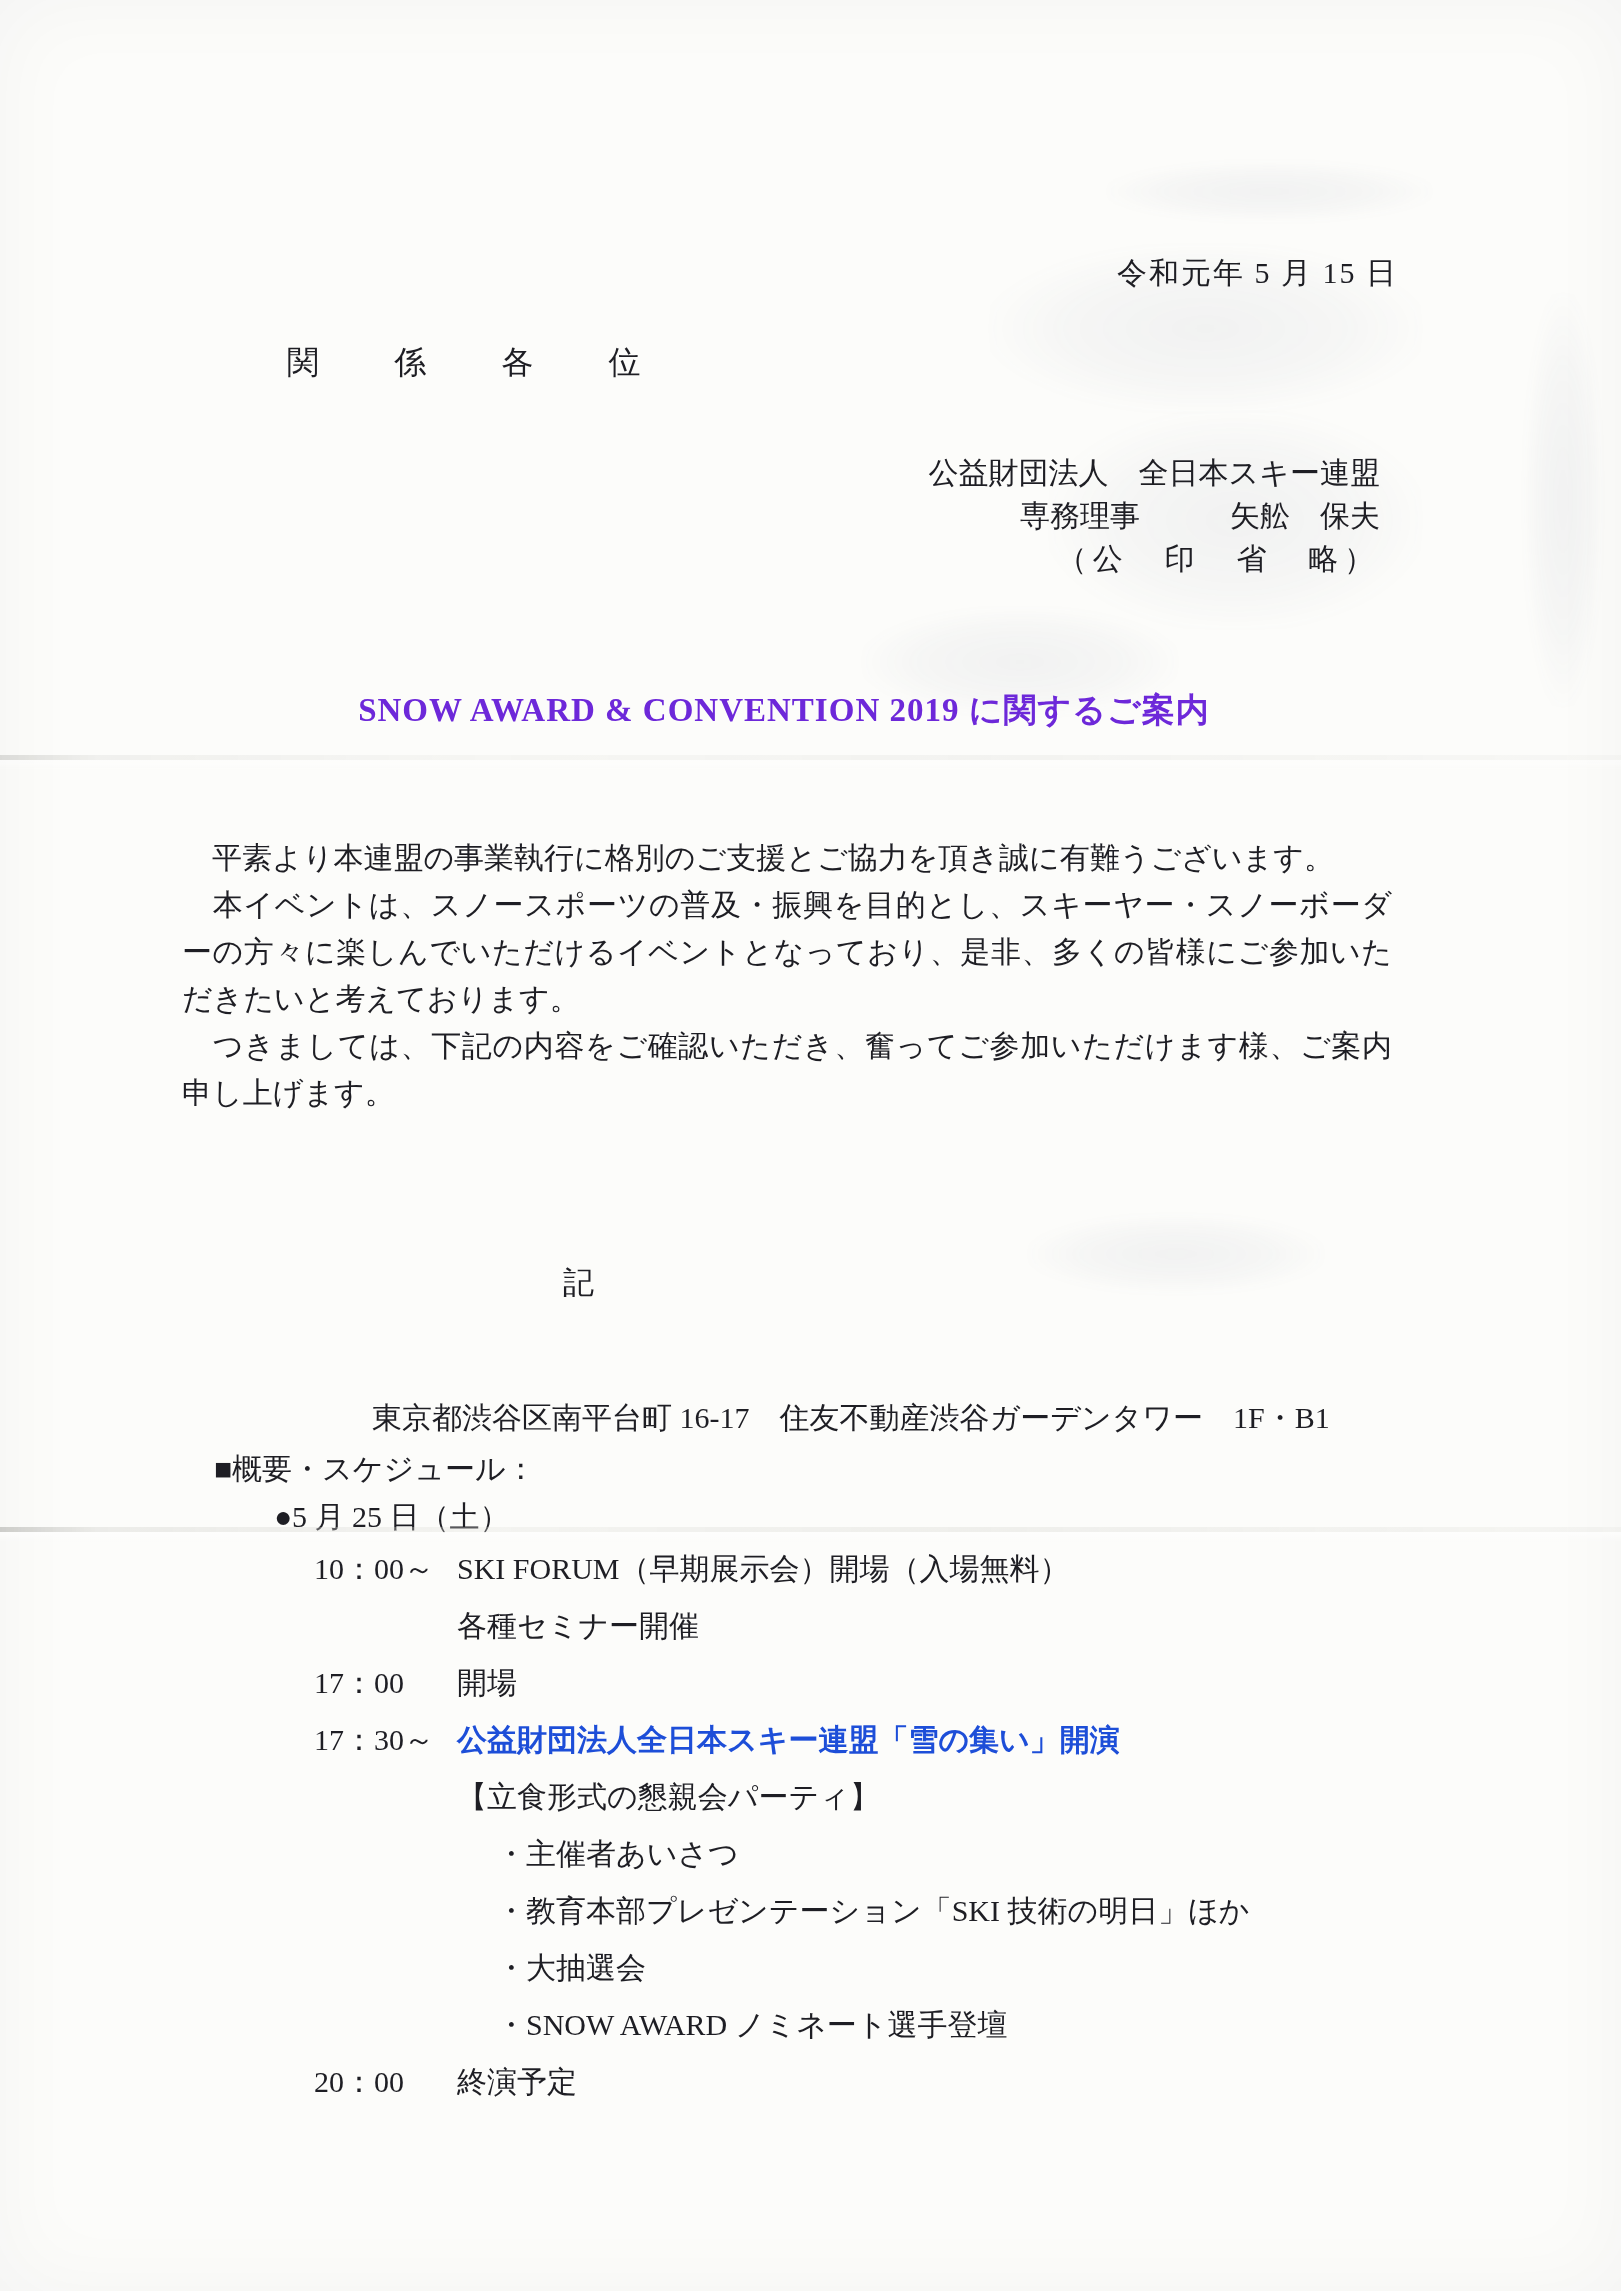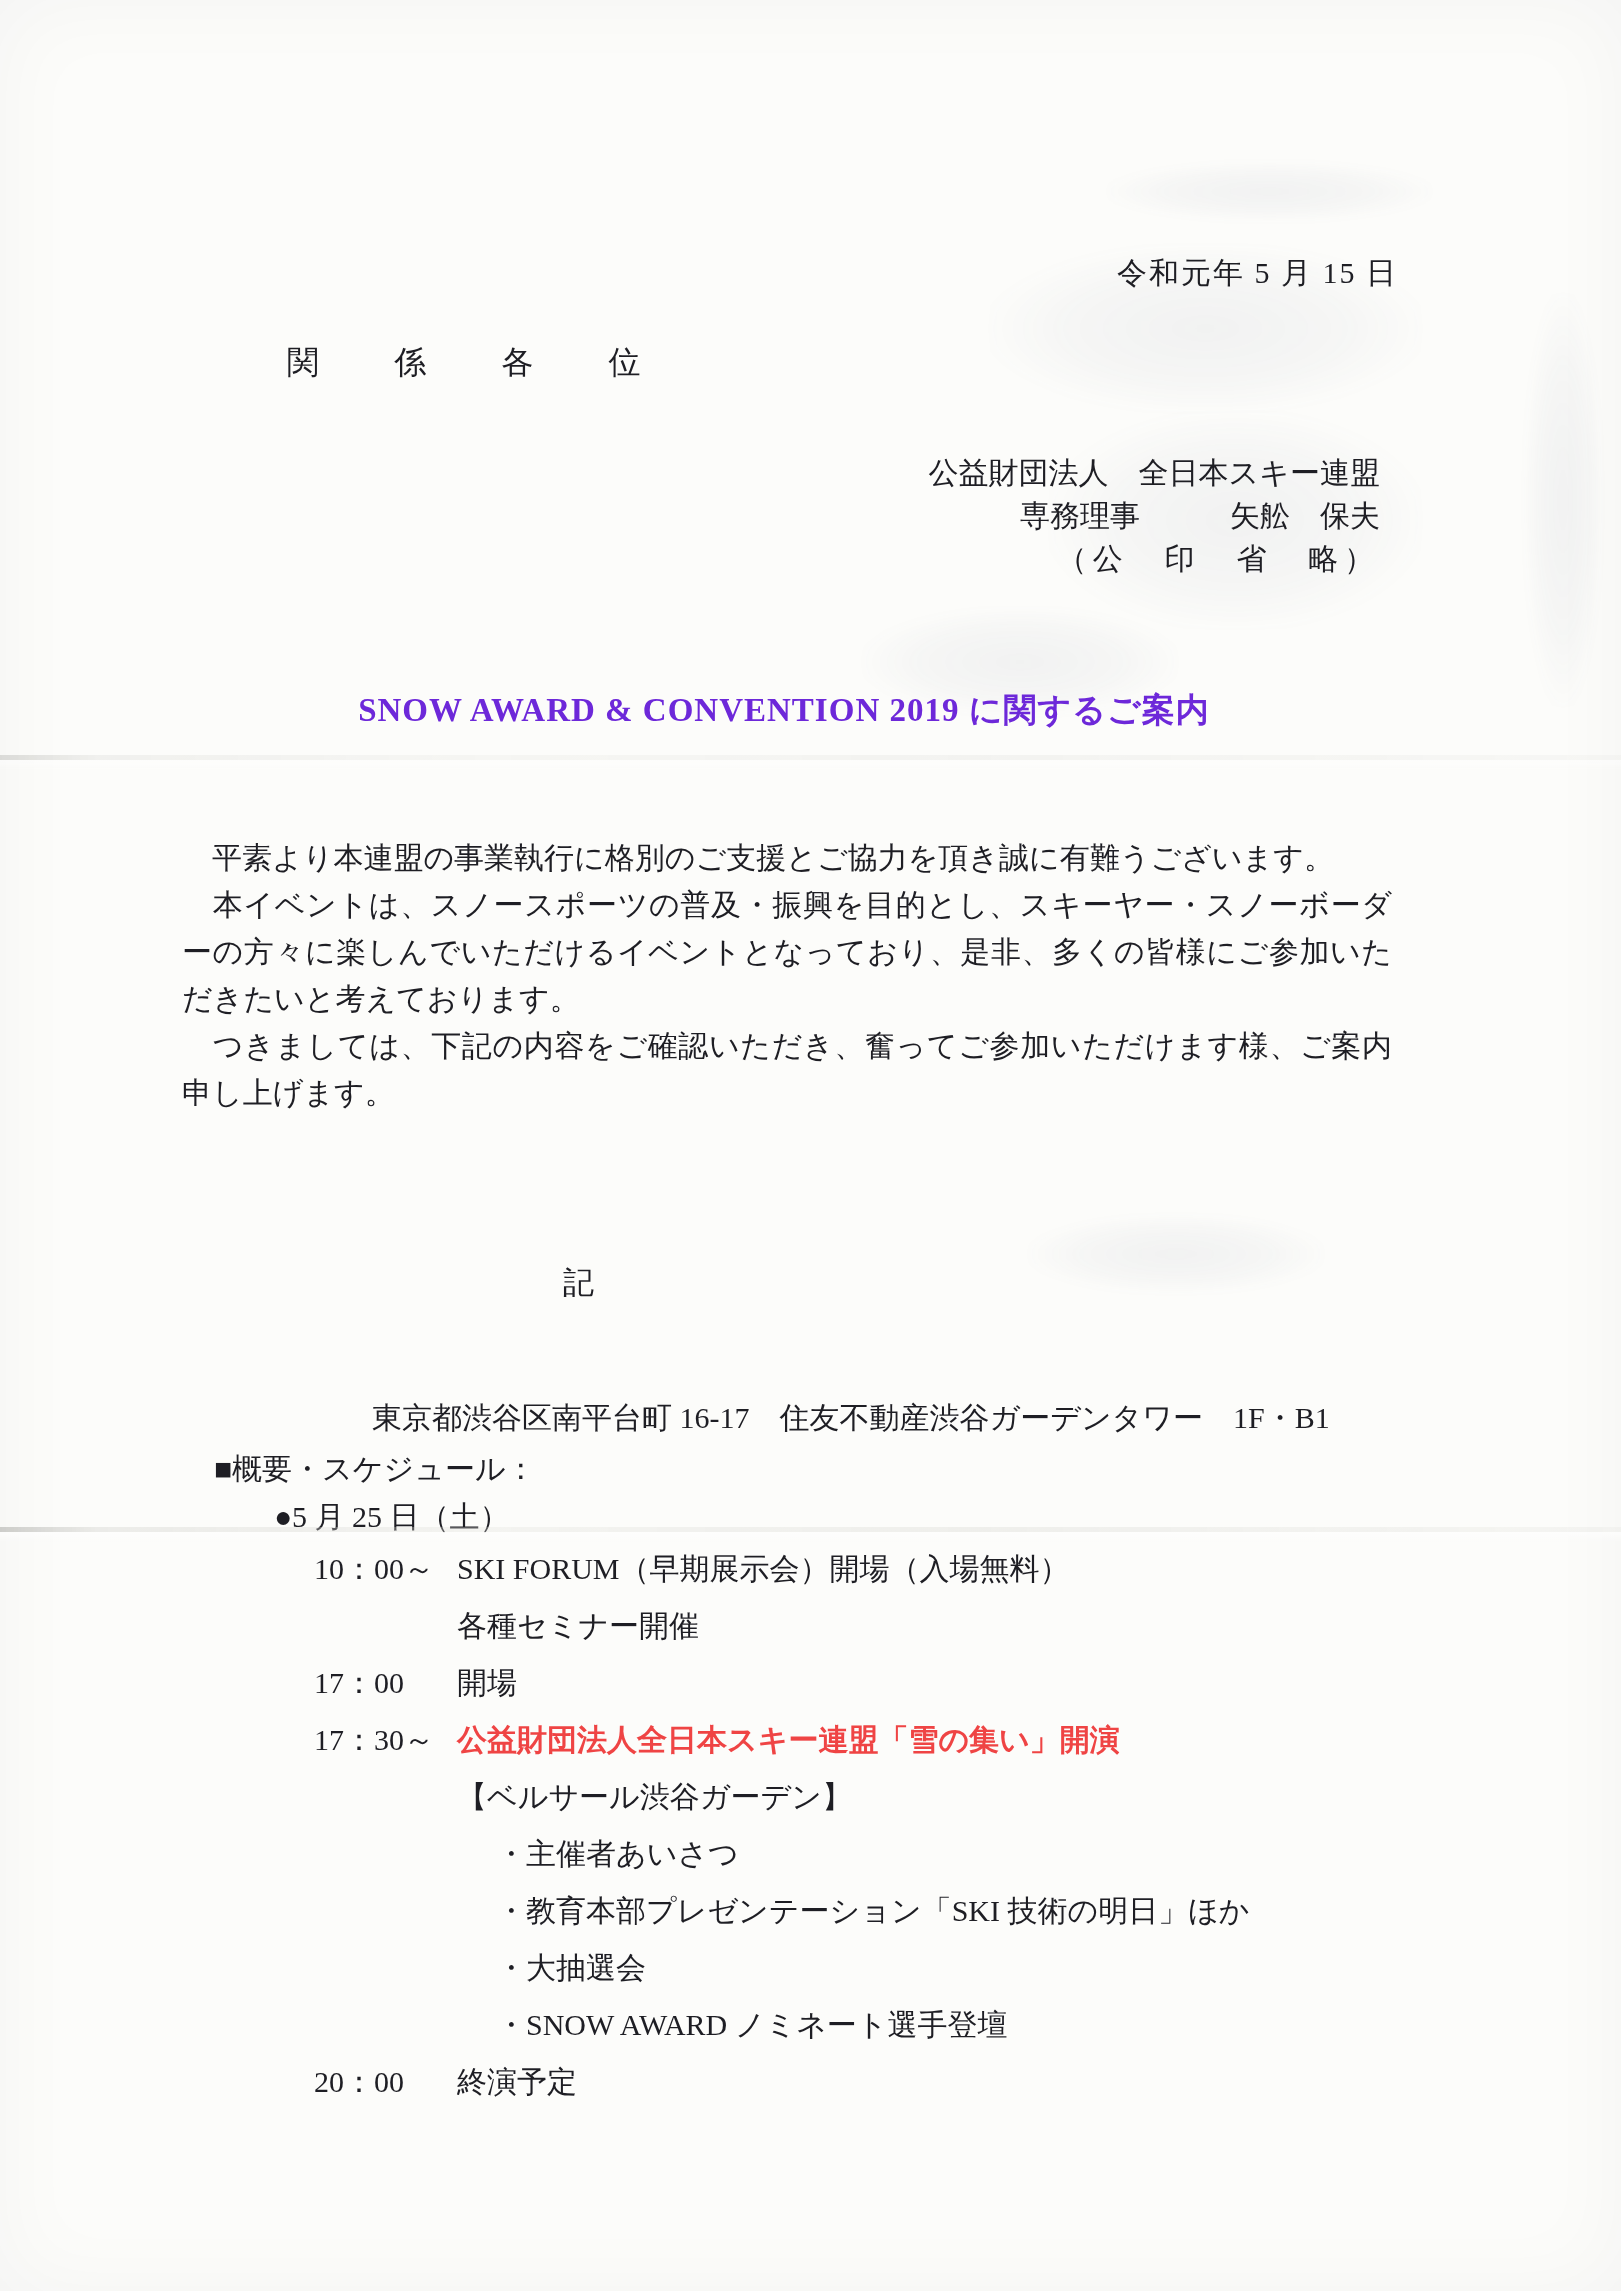--- a/index.html
+++ b/index.html
@@ -92,21 +92,21 @@
     display: flex;
     height: 57px;
     align-items: flex-start;
   }
   .sched-row .time {
     width: 143px;
     flex: 0 0 143px;
   }
   .sched-row .text { }
   .sched-row.indent-1 .text { padding-left: 39px; text-align: center; }
-  .sched-row.bold .text { font-weight: bold; color: #ef4444; }
+  .sched-row.bold .text { font-weight: bold; color: #1d4ed8; }
 
   
   .smudge {
     pointer-events: none;
     filter: blur(3.9px);
     background: radial-gradient(ellipse at center,
       rgba(70,80,110,0.06) 0%,
       rgba(70,80,110,0.035) 45%,
       rgba(70,80,110,0) 75%);
   }
@@ -169,21 +169,21 @@
     <div class="sched-row">
       <span class="time">17：00</span>
       <span class="text">開場</span>
     </div>
     <div class="sched-row bold">
       <span class="time">17：30～</span>
       <span class="text">公益財団法人全日本スキー連盟「雪の集い」開演</span>
     </div>
     <div class="sched-row">
       <span class="time"></span>
-      <span class="text">【ベルサール渋谷ガーデン】</span>
+      <span class="text">【立食形式の懇親会パーティ】</span>
     </div>
     <div class="sched-row indent-1">
       <span class="time"></span>
       <span class="text">・主催者あいさつ</span>
     </div>
     <div class="sched-row indent-1">
       <span class="time"></span>
       <span class="text">・教育本部プレゼンテーション「SKI 技術の明日」ほか</span>
     </div>
     <div class="sched-row indent-1">

